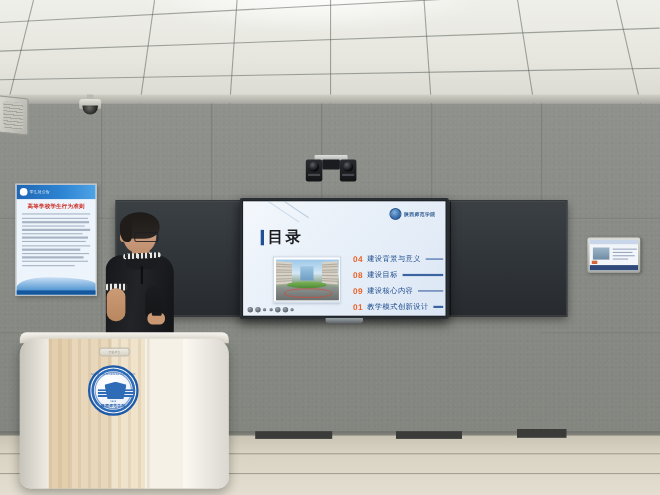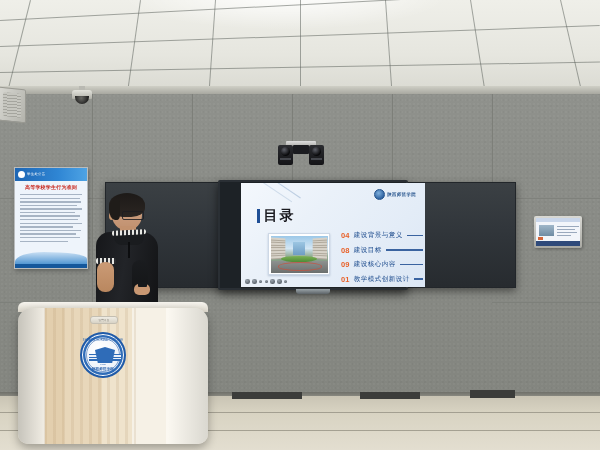--- a/index.html
+++ b/index.html
@@ -101,21 +101,21 @@
   .surround-seam{position:absolute;top:0;width:1px;height:100%;background:rgba(15,18,20,.8);}
 
   .display{position:absolute;left:218px;top:180px;width:190px;height:110px;
     background:#1d2226;border:2px solid #2a2f34;border-radius:2px;
     box-shadow:0 4px 10px rgba(0,0,0,.55);box-sizing:border-box;padding:1px;}
   .dstand{position:absolute;left:296px;top:289px;width:34px;height:5px;
     background:linear-gradient(180deg,#9aa3a8,#5d6468);border-radius:0 0 3px 3px;}
 
   
   .slide{position:relative;width:100%;height:100%;overflow:hidden;
-    background:linear-gradient(135deg,#f4f8fd 0%,#eaf1f9 35%,#e3ecf7 70%,#dbe6f4 100%);margin-left:20px;}
+    background:linear-gradient(135deg,#f4f8fd 0%,#eaf1f9 35%,#e3ecf7 70%,#dbe6f4 100%);}
   .slide-diag{position:absolute;left:-14px;top:-8px;width:70px;height:34px;
     border-top:1px solid rgba(150,175,205,.55);transform:rotate(34deg);}
   .slide-diag2{position:absolute;left:-16px;top:-2px;width:64px;height:30px;
     border-top:1px solid rgba(150,175,205,.38);transform:rotate(34deg);}
 
   .slide-logo{position:absolute;right:9px;top:6px;display:flex;align-items:center;gap:2px;}
   .logo-mark{width:9px;height:9px;border-radius:50%;
     background:radial-gradient(circle at 40% 35%,#7fb0dd,#2b5f9e 75%);
     border:.5px solid #24538c;}
   .logo-text{font-size:4.4px;color:#26548d;letter-spacing:.4px;font-weight:bold;white-space:nowrap;}

